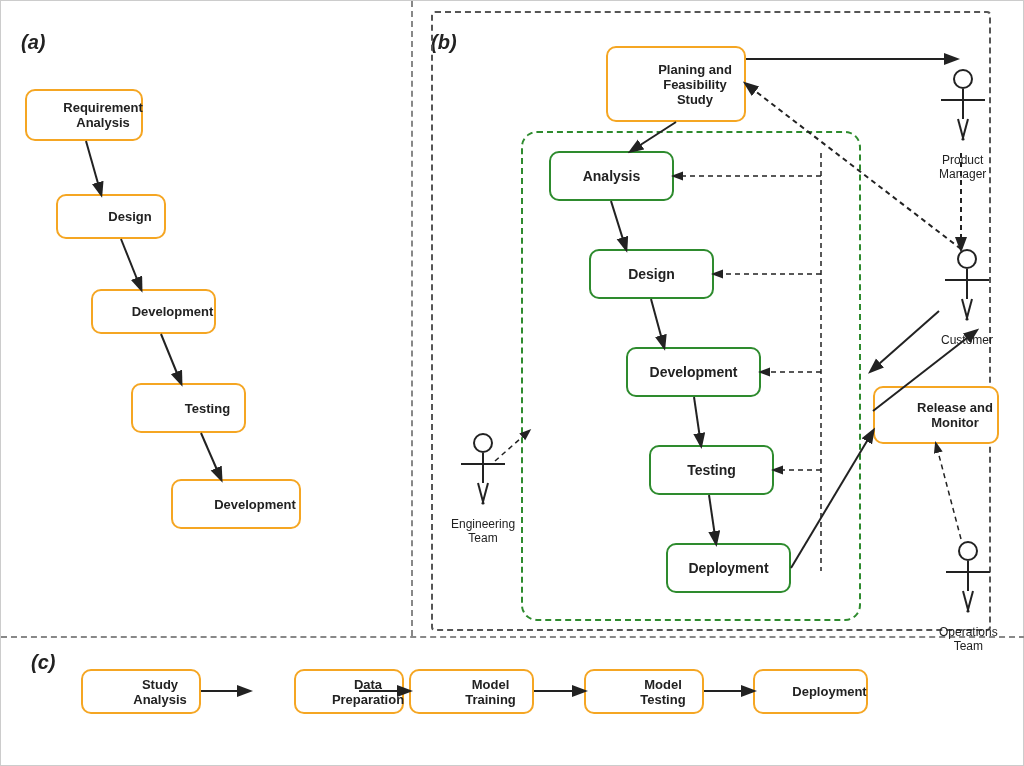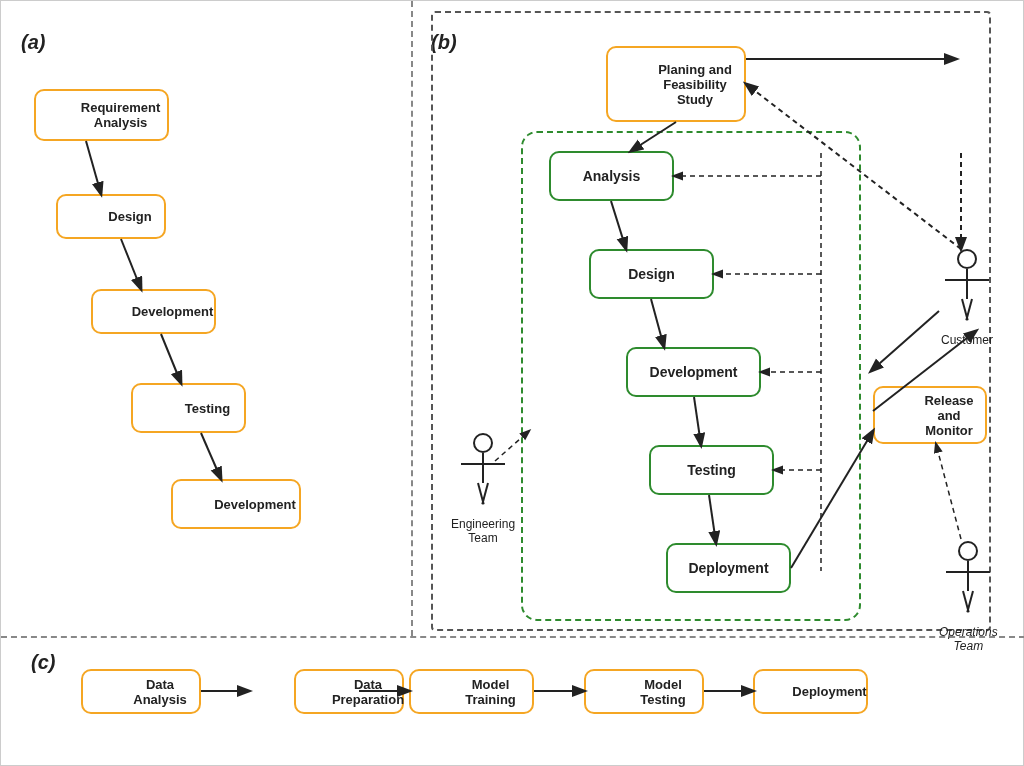--- a/index.html
+++ b/index.html
@@ -116,21 +116,21 @@
 
 <div class="main-container">
 
   <div class="h-divider" style="top:635px; left:0; width:1024px;"></div>
   <div class="v-divider" style="top:0; left:410px; height:635px;"></div>
 
   <div class="section-label" style="top:30px; left:20px;">(a)</div>
   <div class="section-label" style="top:30px; left:430px;">(b)</div>
   <div class="section-label" style="top:650px; left:30px;">(c)</div>
 
-  <div class="orange-box" style="left:33px; top:88px; width:135px; height:52px;">Requirement<br>Analysis</div>
+  <div class="orange-box" style="left:24px; top:88px; width:118px; height:52px;">Requirement<br>Analysis</div>
 
   <div class="orange-box" style="left:55px; top:193px; width:110px; height:45px;">Design</div>
 
   <div class="orange-box" style="left:90px; top:288px; width:125px; height:45px;">Development</div>
 
   <div class="orange-box" style="left:130px; top:382px; width:115px; height:50px;">Testing</div>
 
   <div class="orange-box" style="left:170px; top:478px; width:130px; height:50px;">Development</div>
 
   <div class="dashed-outer" style="left:430px; top:10px; width:560px; height:620px;"></div>
@@ -138,22 +138,34 @@
   <div class="dashed-green" style="left:520px; top:130px; width:340px; height:490px;"></div>
 
   <div class="orange-box" style="left:605px; top:45px; width:140px; height:76px; font-size:13px;">Planing and<br>Feasibility<br>Study</div>
 
   <div class="green-box" style="left:548px; top:150px; width:125px; height:50px;">Analysis</div>
   <div class="green-box" style="left:588px; top:248px; width:125px; height:50px;">Design</div>
   <div class="green-box" style="left:625px; top:346px; width:135px; height:50px;">Development</div>
   <div class="green-box" style="left:648px; top:444px; width:125px; height:50px;">Testing</div>
   <div class="green-box" style="left:665px; top:542px; width:125px; height:50px;">Deployment</div>
 
-  <div class="orange-box" style="left:872px; top:385px; width:114px; height:58px; font-size:13px;">Release and<br>Monitor</div>
-
+  <div class="orange-box" style="left:872px; top:385px; width:126px; height:58px; font-size:13px;">Release and<br>Monitor</div>
+
+  <div class="stick-figure" style="left:938px; top:68px;">
+    <div class="stick-head"></div>
+    <div class="stick-body">
+      <div style="position:relative; width:44px; height:60px;">
+        <div style="position:absolute; left:21px; top:0; width:2px; height:30px; background:#222;"></div>
+        <div style="position:absolute; left:0; top:10px; width:44px; height:2px; background:#222;"></div>
+        <div style="position:absolute; left:16px; top:30px; width:2px; height:22px; background:#222; transform:rotate(-15deg); transform-origin:top center;"></div>
+        <div style="position:absolute; left:26px; top:30px; width:2px; height:22px; background:#222; transform:rotate(15deg); transform-origin:top center;"></div>
+      </div>
+    </div>
+    <div class="stick-label">Product<br>Manager</div>
+  </div>
 
   <div class="stick-figure" style="left:940px; top:248px;">
     <div class="stick-head"></div>
     <div style="position:relative; width:44px; height:60px;">
       <div style="position:absolute; left:21px; top:0; width:2px; height:30px; background:#222;"></div>
       <div style="position:absolute; left:0; top:10px; width:44px; height:2px; background:#222;"></div>
       <div style="position:absolute; left:16px; top:30px; width:2px; height:22px; background:#222; transform:rotate(-15deg); transform-origin:top center;"></div>
       <div style="position:absolute; left:26px; top:30px; width:2px; height:22px; background:#222; transform:rotate(15deg); transform-origin:top center;"></div>
     </div>
     <div class="stick-label">Customer</div>
@@ -163,32 +175,32 @@
     <div class="stick-head"></div>
     <div style="position:relative; width:44px; height:60px;">
       <div style="position:absolute; left:21px; top:0; width:2px; height:30px; background:#222;"></div>
       <div style="position:absolute; left:0; top:10px; width:44px; height:2px; background:#222;"></div>
       <div style="position:absolute; left:16px; top:30px; width:2px; height:22px; background:#222; transform:rotate(-15deg); transform-origin:top center;"></div>
       <div style="position:absolute; left:26px; top:30px; width:2px; height:22px; background:#222; transform:rotate(15deg); transform-origin:top center;"></div>
     </div>
     <div class="stick-label">Engineering<br>Team</div>
   </div>
 
-  <div class="stick-figure" style="left:938px; top:540px;font-style:italic;">
+  <div class="stick-figure" style="left:938px; top:540px;">
     <div class="stick-head"></div>
     <div style="position:relative; width:44px; height:60px;">
       <div style="position:absolute; left:21px; top:0; width:2px; height:30px; background:#222;"></div>
       <div style="position:absolute; left:0; top:10px; width:44px; height:2px; background:#222;"></div>
       <div style="position:absolute; left:16px; top:30px; width:2px; height:22px; background:#222; transform:rotate(-15deg); transform-origin:top center;"></div>
       <div style="position:absolute; left:26px; top:30px; width:2px; height:22px; background:#222; transform:rotate(15deg); transform-origin:top center;"></div>
     </div>
     <div class="stick-label">Operations<br>Team</div>
   </div>
 
-  <div class="orange-box" style="left:80px; top:668px; width:120px; height:45px;">Data Analysis</div>
+  <div class="orange-box" style="left:80px; top:668px; width:120px; height:45px;">Study Analysis</div>
   <div class="orange-box" style="left:248px; top:668px; width:110px; height:45px;margin-left:45px;">Data<br>Preparation</div>
   <div class="orange-box" style="left:408px; top:668px; width:125px; height:45px;">Model Training</div>
   <div class="orange-box" style="left:583px; top:668px; width:120px; height:45px;">Model Testing</div>
   <div class="orange-box" style="left:752px; top:668px; width:115px; height:45px;">Deployment</div>
 
   <svg class="arrows-svg">
     <defs>
 
       <marker id="arr" markerWidth="8" markerHeight="8" refX="6" refY="3" orient="auto">
         <path d="M0,0 L0,6 L8,3 z" fill="#222"></path>

